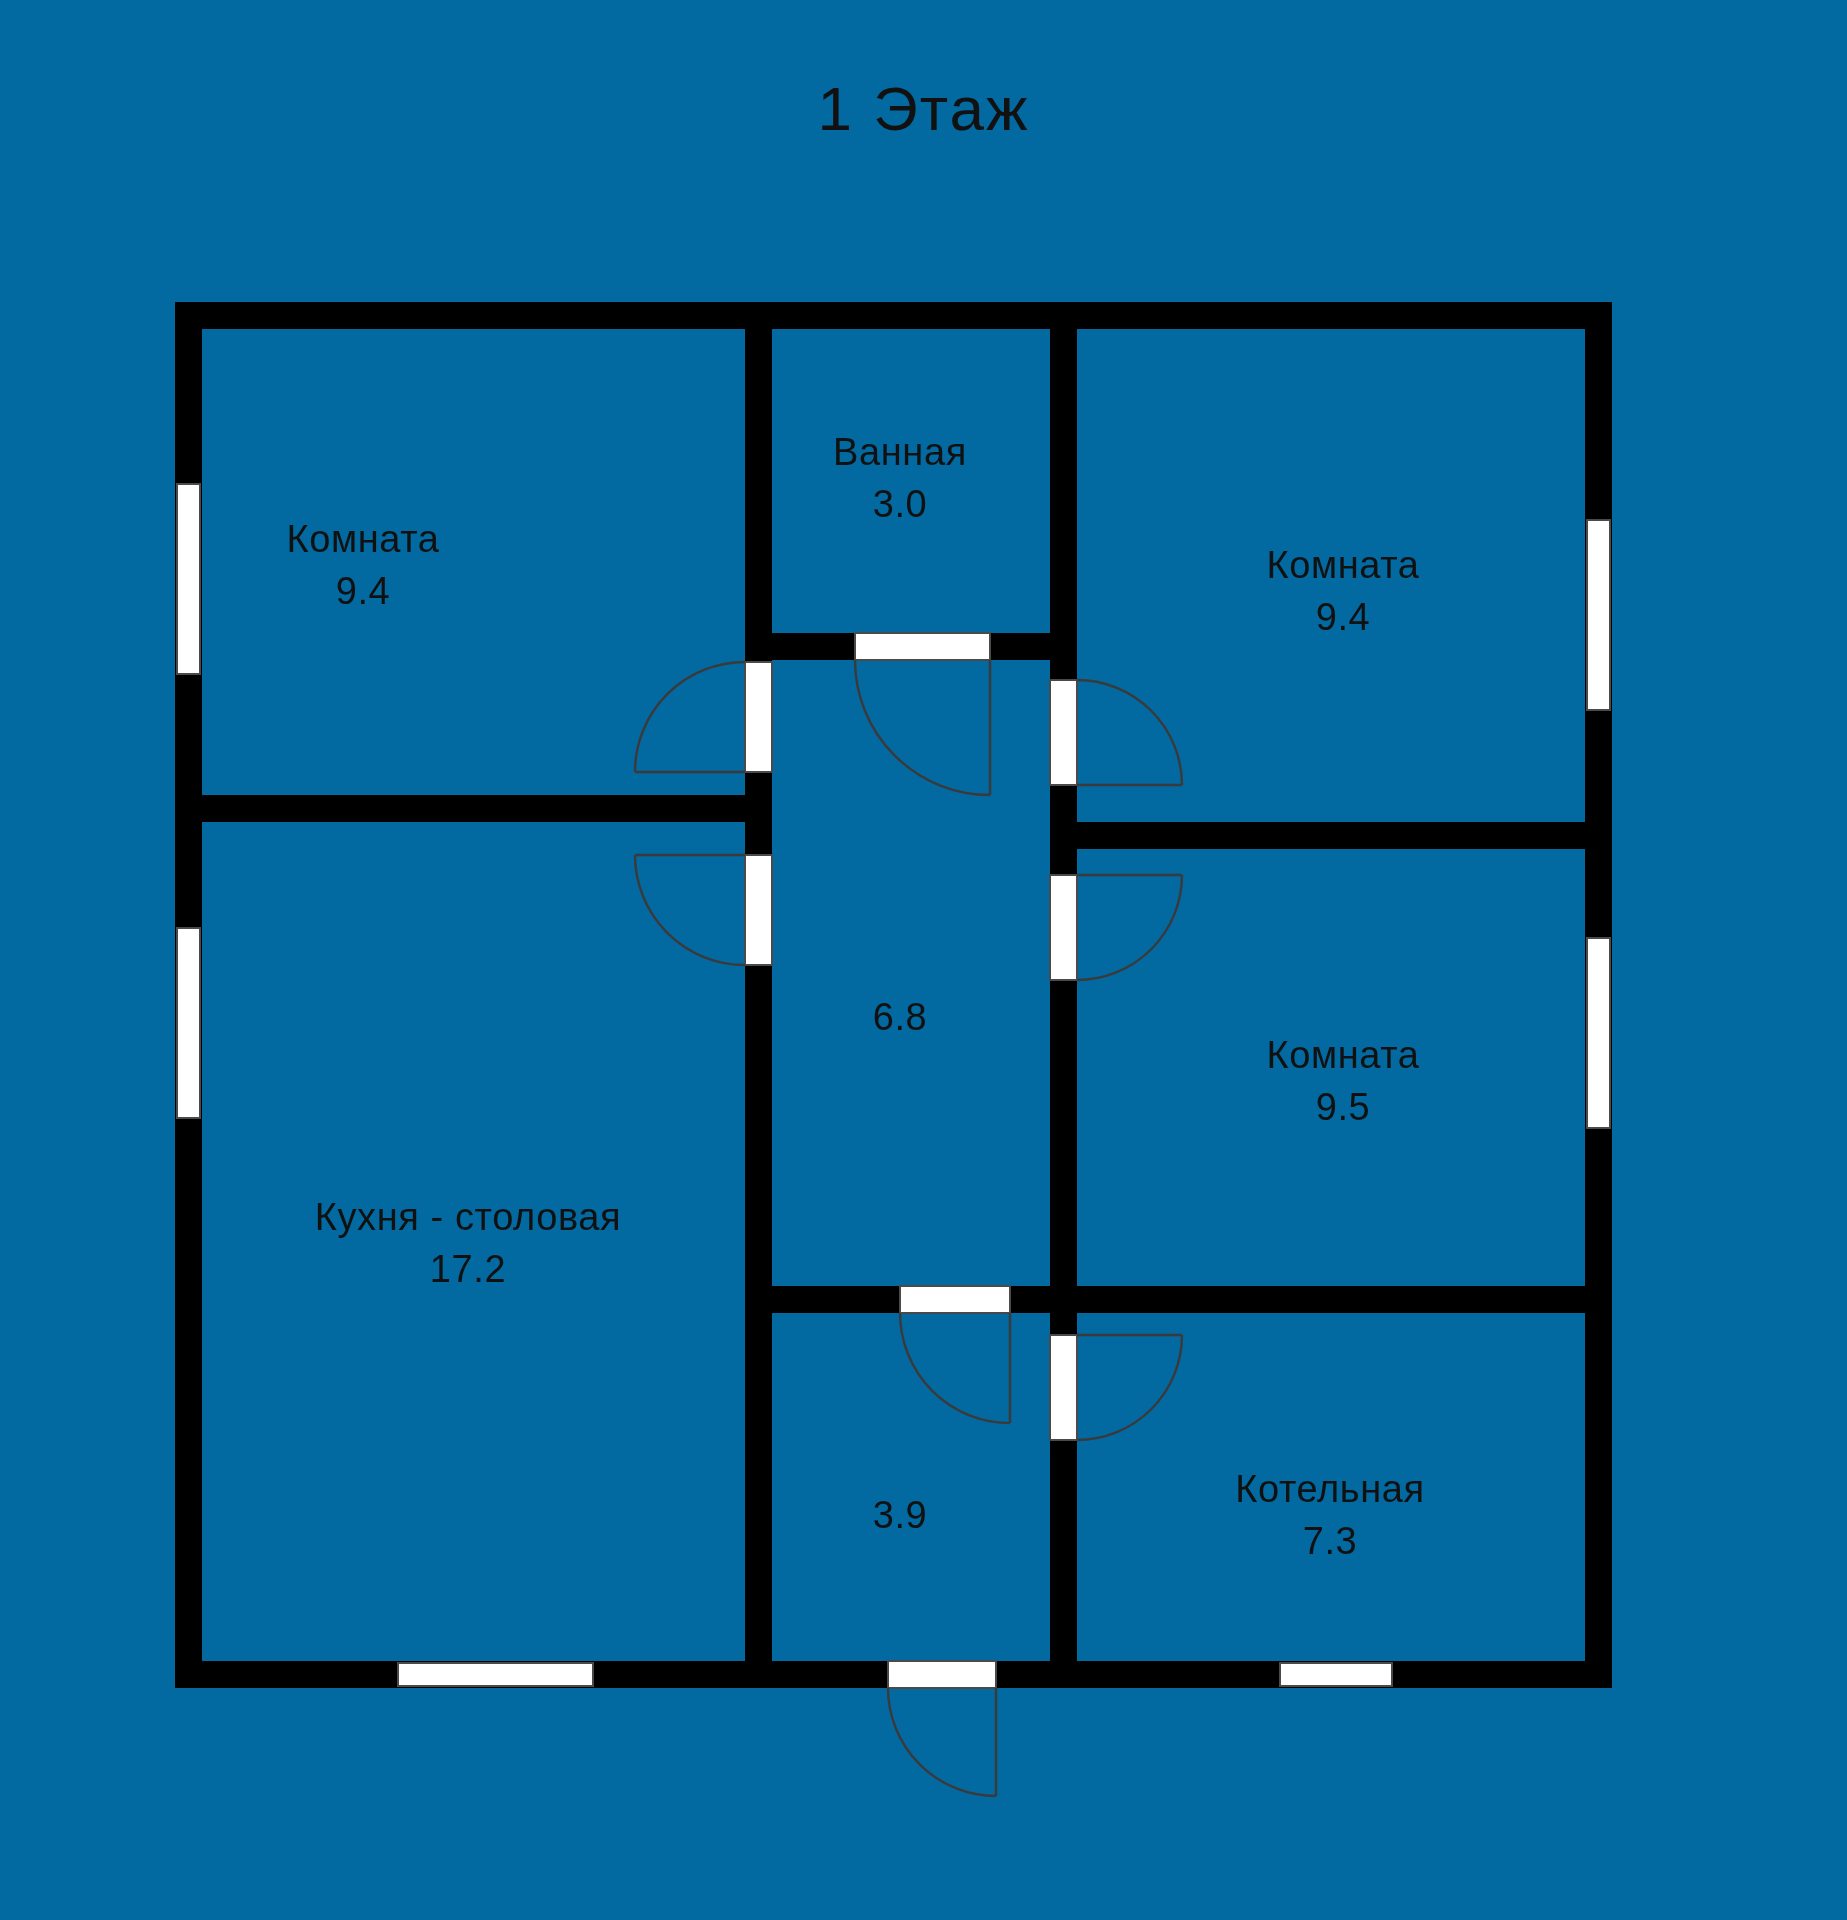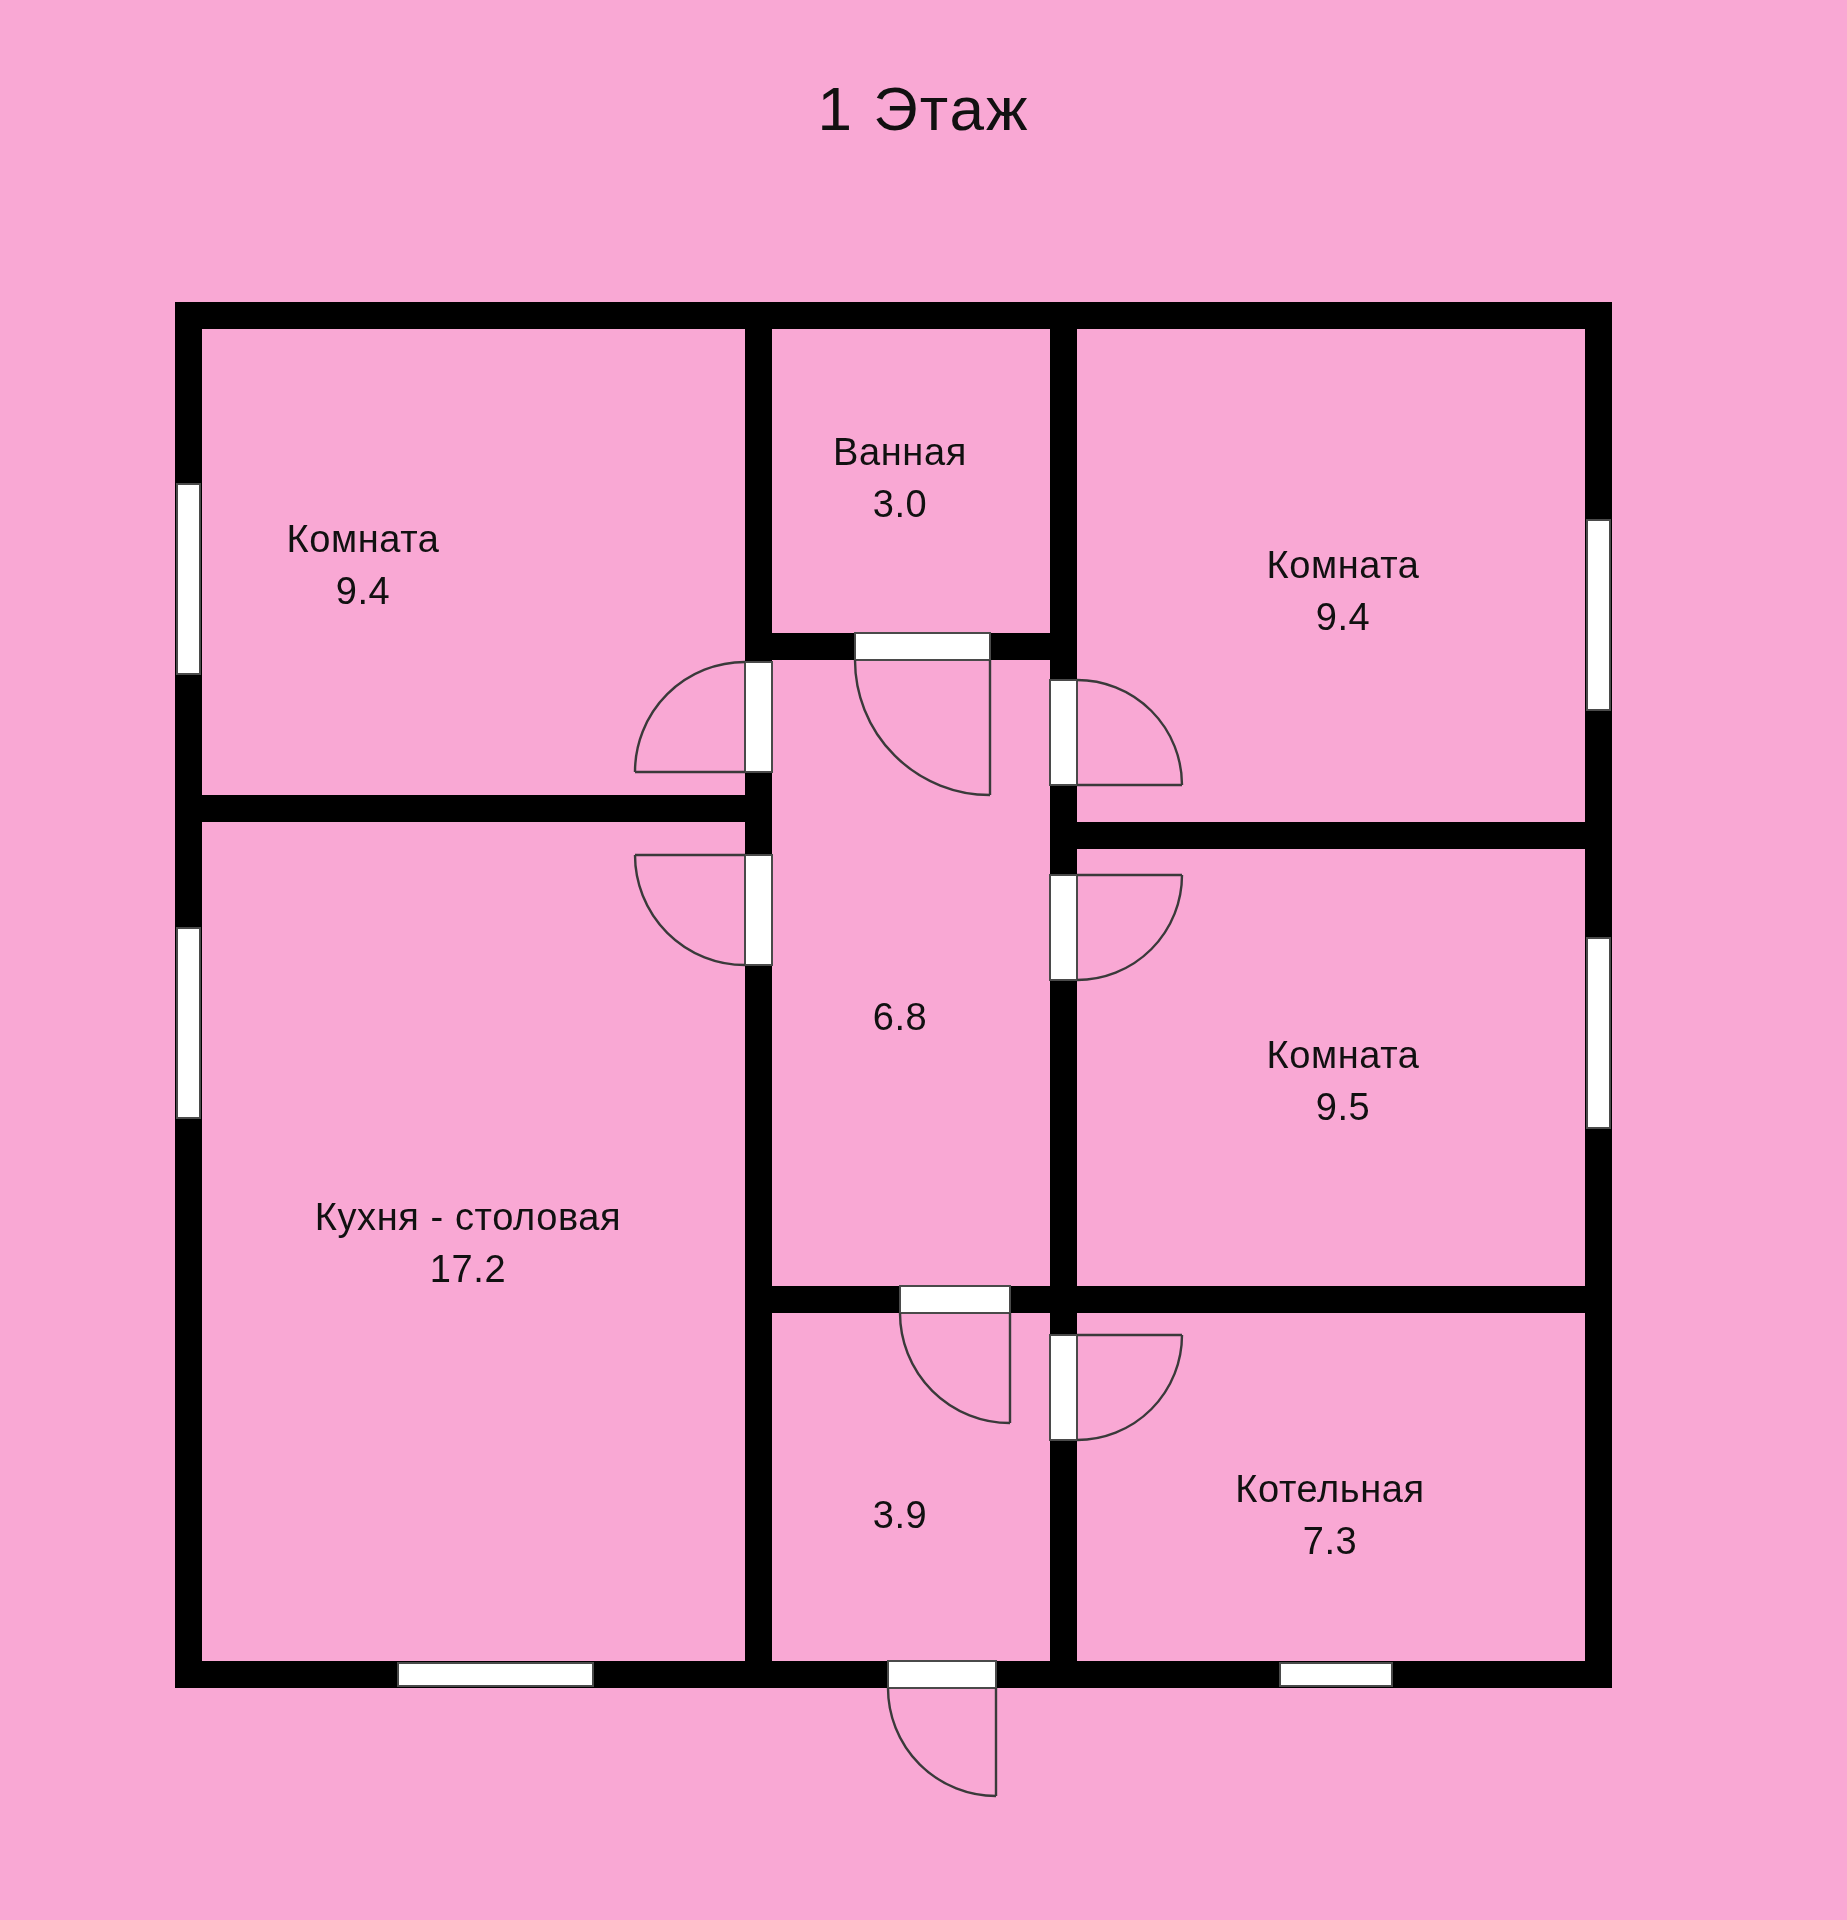--- a/index.html
+++ b/index.html
@@ -10,21 +10,21 @@
   body {
     width: 1847px;
     height: 1920px;
     font-family: "Liberation Sans", sans-serif;
     overflow: hidden;
   }
   .plan-wrap {
     position: relative;
     width: 1847px;
     height: 1920px;
-    background: #f9a8d4;
+    background: #0369a1;
   }
   .plan-title {
     position: absolute;
     left: 0;
     top: 78px;
     width: 1847px;
     text-align: center;
     font-family: "Liberation Sans", sans-serif;
     font-size: 62px;
     font-weight: 400;

